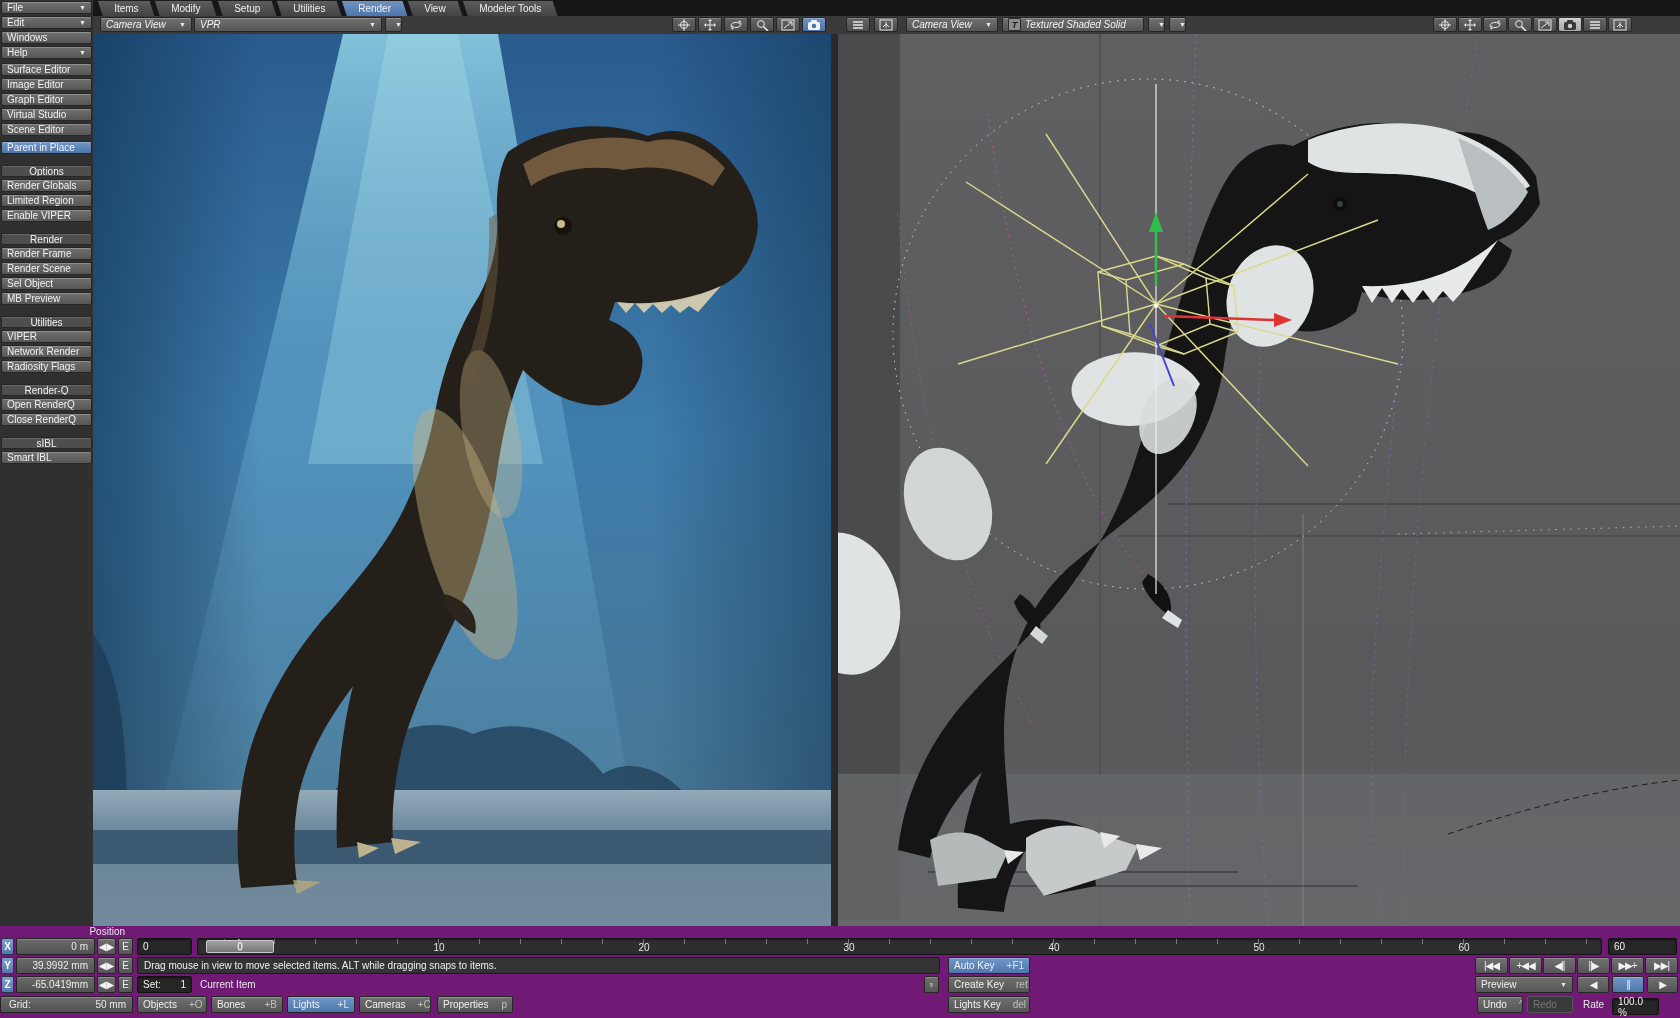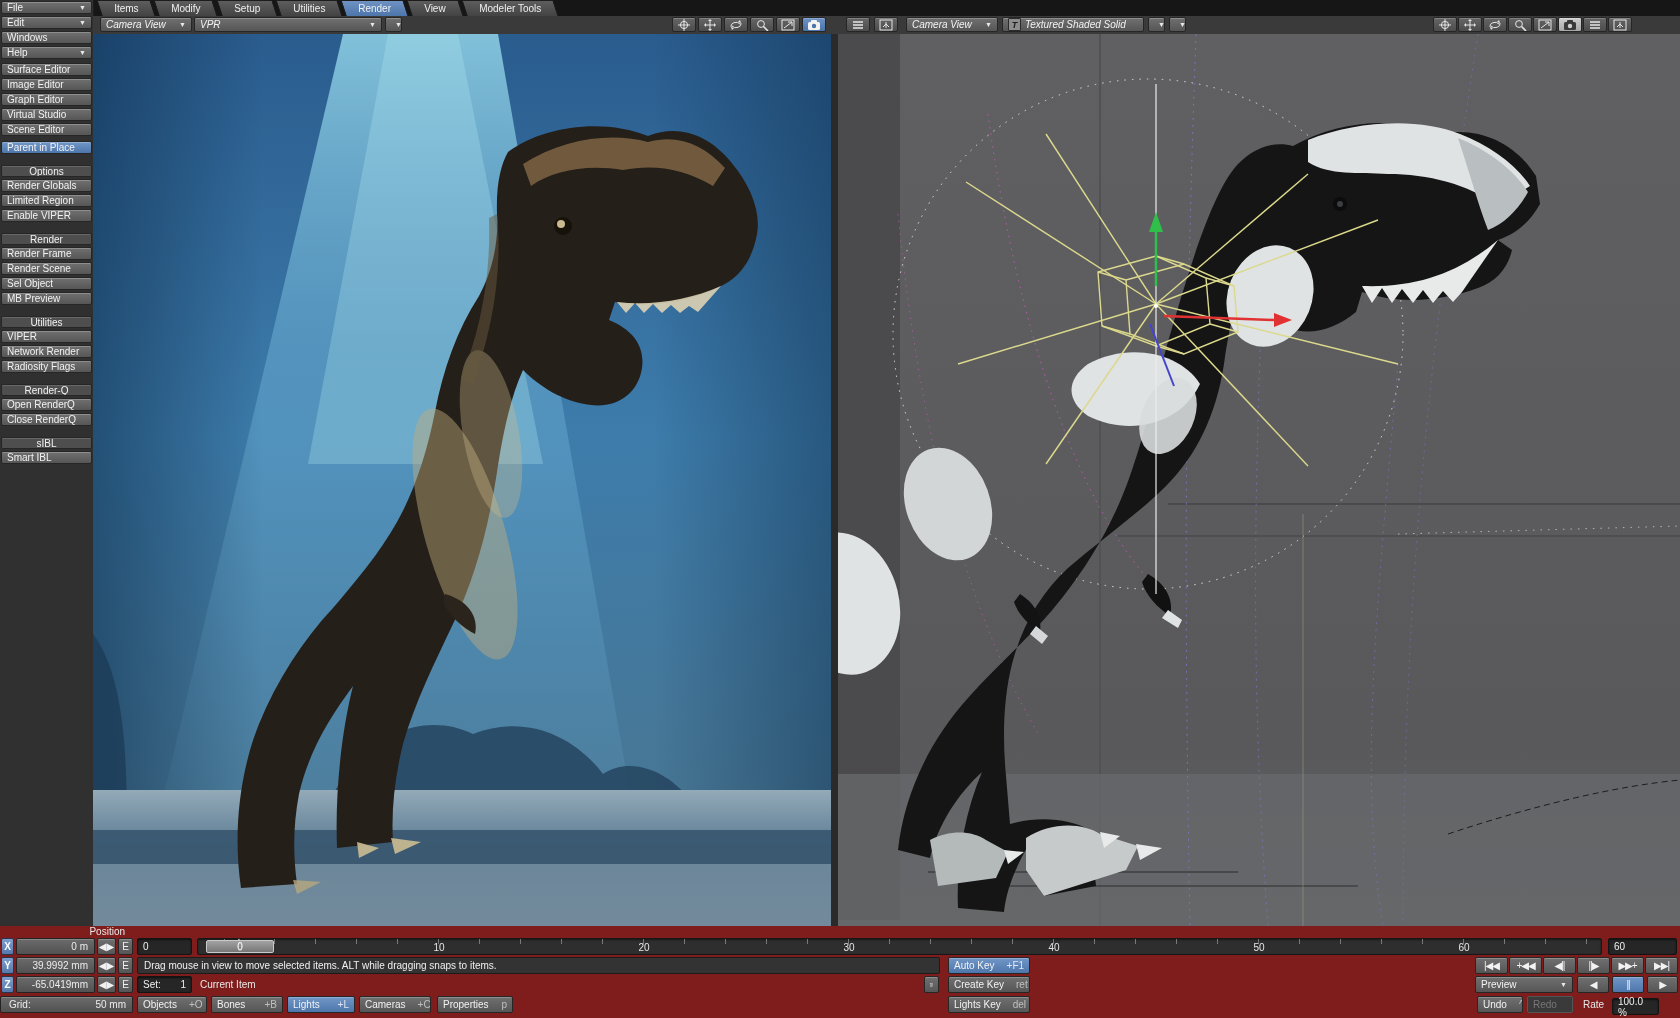--- a/index.html
+++ b/index.html
@@ -35,21 +35,21 @@
   .icb.on{background:linear-gradient(#6f94c6,#4a73a8);}
   .icb.lt{background:linear-gradient(#cfcfcf,#a8a8a8);}
   .icb svg{display:block;}
   .tico{display:inline-flex;width:11px;height:11px;background:#8d8d8d;border:1px solid #2a2a2a;border-radius:1px;
         align-items:center;justify-content:center;color:#1d1d1d;font-weight:bold;font-size:9px;margin-right:4px;}
   
   .vpL{position:absolute;left:93px;top:34px;width:738px;height:892px;background:#2d5f8f;overflow:hidden;border-bottom:1px solid #191919;}
   .vpR{position:absolute;left:838px;top:34px;width:842px;height:892px;background:#5c5c5f;overflow:hidden;border-bottom:1px solid #191919;}
   .vsplit{position:absolute;left:831px;top:34px;width:7px;height:892px;background:#2a2a2a;}
   
-  .bottom{position:absolute;left:0;top:926px;width:1680px;height:92px;background:#7f1d1d;}
+  .bottom{position:absolute;left:0;top:926px;width:1680px;height:92px;background:#701a75;}
   .bottom .abs{position:absolute;box-sizing:border-box;height:17px;font-size:10px;}
   .poslabel{position:absolute;left:0;top:0;width:125px;text-align:right;color:#e8e8e8;font-size:10px;}
   .axbtn{background:linear-gradient(#7d9fce,#5579ab);border:1px solid #26364d;border-radius:2px;color:#fff;
          display:flex;align-items:center;justify-content:center;font-weight:bold;}
   .valfield{background:linear-gradient(#6b6b6b,#525252);border:1px solid #232323;border-radius:2px;
             box-shadow:inset 0 1px rgba(255,255,255,.2);display:flex;align-items:center;justify-content:flex-end;padding:0 6px;}
   .mini{font-size:7px;justify-content:center;padding:0 2px;}
   .track{position:absolute;background:#2e2e2e;border:1px solid #171717;border-radius:2px;box-shadow:inset 0 1px 2px rgba(0,0,0,.5);}
   .track .ticks{position:absolute;left:0;top:0;right:0;height:5px;
       background:repeating-linear-gradient(90deg,transparent 0 40px,#777 40px 41px),

